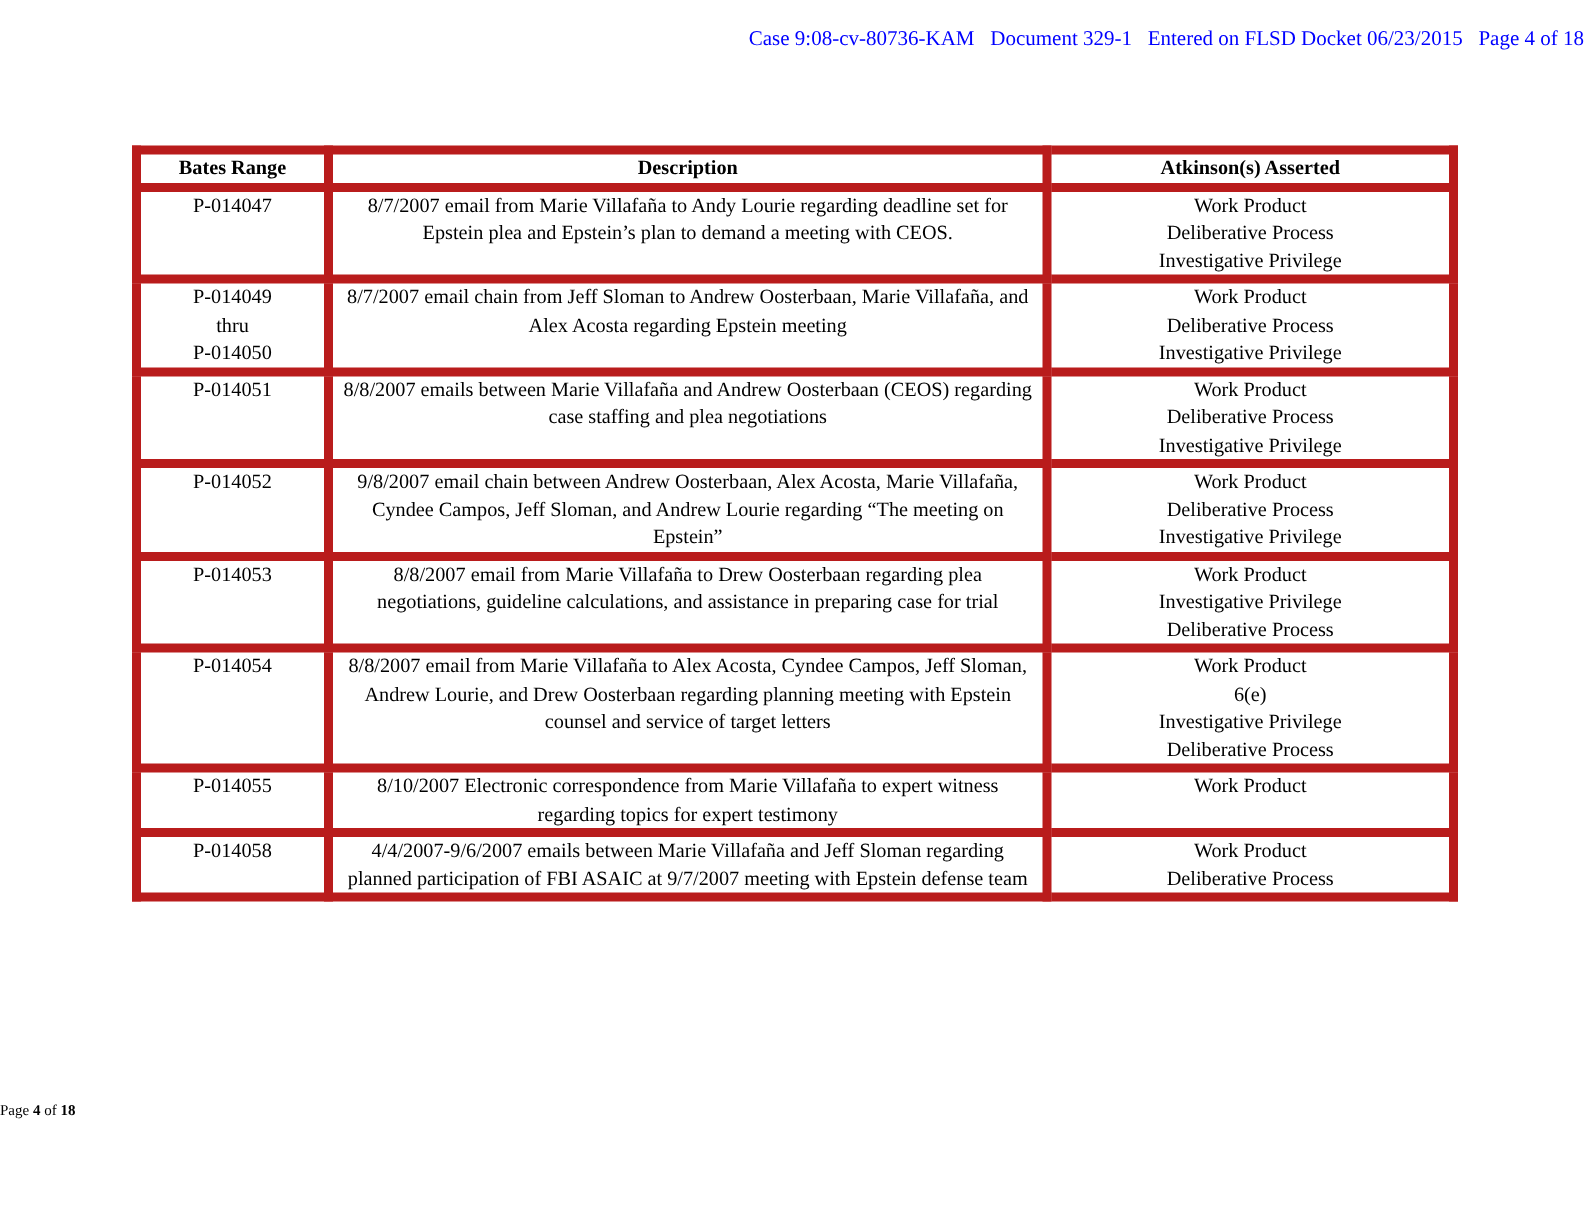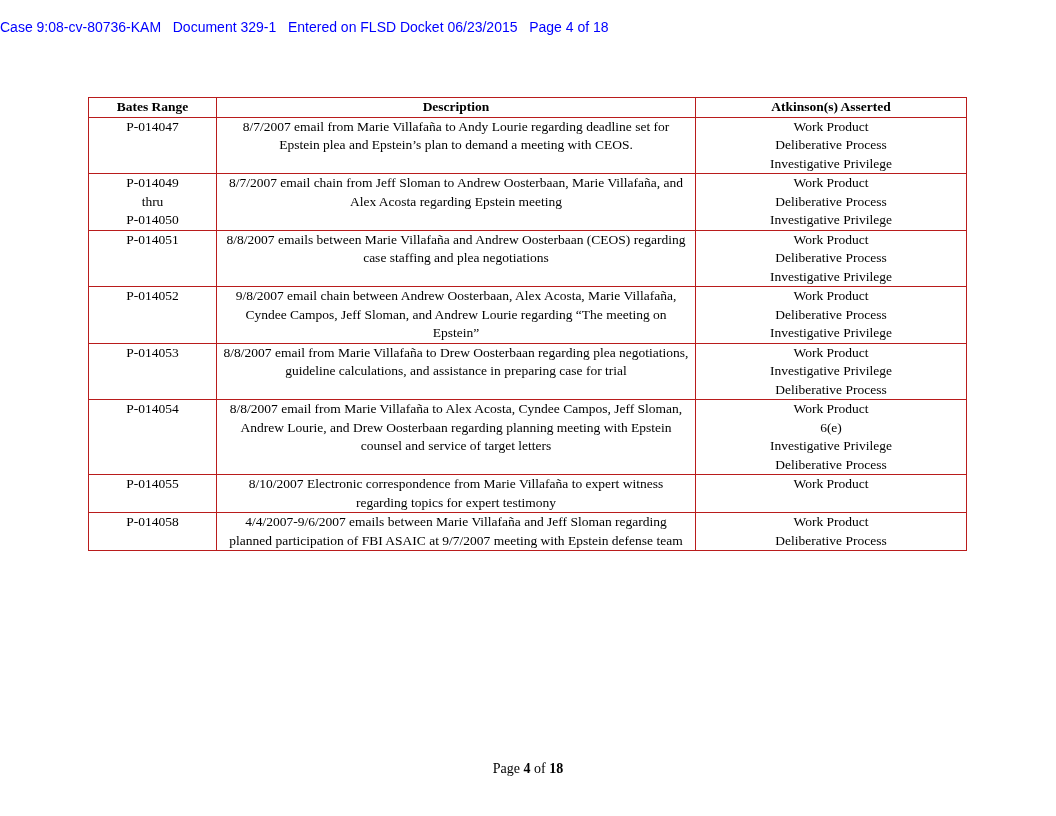--- a/index.html
+++ b/index.html
@@ -14,58 +14,56 @@
     background: #ffffff;
     font-family: "Liberation Serif", serif;
     color: #000000;
     overflow: hidden;
   }
   .ecf-header {
     position: absolute;
     top: 19px;
     left: 0;
     width: 100%;
-    text-align: left;
-    font-family: Liberation Sans, sans-serif;
+    text-align: right;
+    font-family: Liberation Serif, serif;
     font-size: 14px;
     white-space: pre;
   }
   .priv-table {
     position: absolute;
     left: 88px;
     top: 97px;
     width: 878px;
     border-collapse: collapse;
     table-layout: fixed;
     font-size: 13.5px;
     line-height: 18.5px;
   }
   .priv-table th,
   .priv-table td {
-    border: 1px solid #b91c1c;
+    border: 6px solid #b91c1c;
     text-align: center;
     vertical-align: top;
     white-space: pre-line;
     overflow: hidden;
   }
   .priv-table th {
     font-weight: bold;
     padding: 0 2px;
   }
   .priv-table td {
     padding: 0 6px;
   }
   .footer {
     position: absolute;
     top: 735px;
     left: 0;
     width: 100%;
-    text-align: center;
-    font-size: 14px;
-    margin-top: 26px;
+    font-size: 10px;
   }
   .footer .b {
     font-weight: bold;
   }
 </style>
 </head>
 <body>
 
 <div class="page">
 

